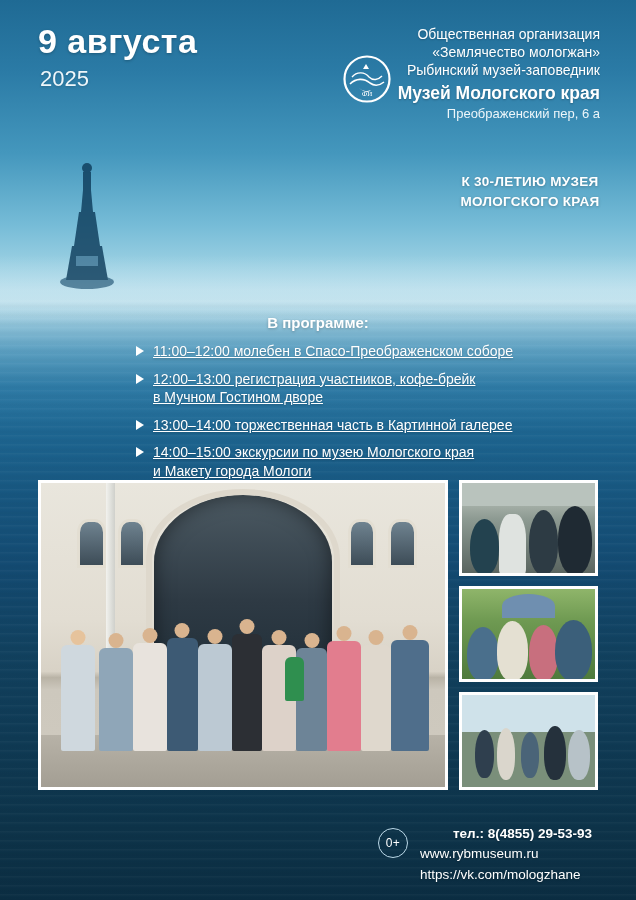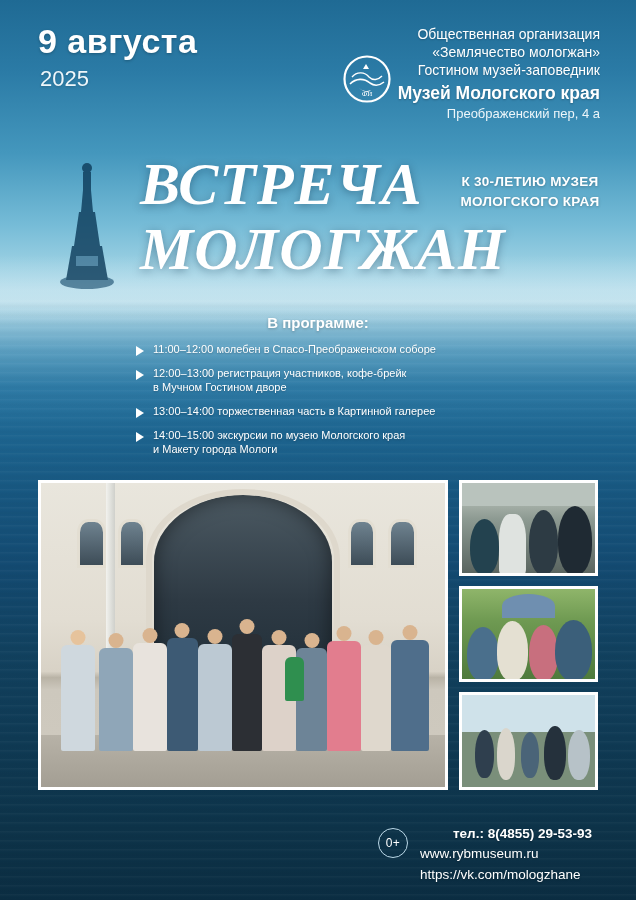--- a/index.html
+++ b/index.html
@@ -184,23 +184,24 @@
     width: 0; height: 0;
     border-left: 8px solid #ffffff;
     border-top: 5.5px solid transparent;
     border-bottom: 5.5px solid transparent;
     margin-top: 4px;
     margin-right: 9px;
     flex: 0 0 auto;
   }
   .program-text {
     color: #ffffff;
-    font-size: 11px;
+    font-size: 14px;
     line-height: 1.33;
     text-shadow: 0 1px 2px rgba(0,0,0,0.22);
+    text-decoration: underline;
   }
 
   
   .photo {
     position: absolute;
     border: 3px solid #ffffff;
     box-sizing: border-box;
     overflow: hidden;
     background: #9ab;
   }
@@ -290,29 +291,25 @@
     <path d="M7 29 C13 23, 21 23, 27 28 C31 31, 36 31, 41 27" fill="none" stroke="#ffffff" stroke-width="1.6"></path>
     <path d="M9 22 C14 16, 22 17, 26 22 C30 26, 35 25, 39 21" fill="none" stroke="#ffffff" stroke-width="1.4"></path>
     <path d="M16 33 q5 5 12 2 q-4 5 -12 -2 Z" fill="#ffffff"></path>
     <path d="M20 14 l3 -5 l3 5 z" fill="#ffffff"></path>
     <text x="24" y="41" font-size="7" fill="#ffffff" text-anchor="middle" font-family="Liberation Serif, serif">ФИ</text>
   </svg>
 
   <div class="museum-block">
     <div class="museum-line">Общественная организация</div>
     <div class="museum-line">«Землячество мологжан»</div>
-    <div class="museum-line">Гостином музей-заповедник</div>
+    <div class="museum-line">Рыбинский музей-заповедник</div>
     <div class="museum-name">Музей Мологского края</div>
-    <div class="museum-addr">Преображенский пер, 4 а</div>
-  </div>
-
-  <div class="title-wrap">
-    <div class="title-main">ВСТРЕЧА</div>
-    <div class="title-main title-line2">МОЛОГЖАН</div>
-  </div>
+    <div class="museum-addr">Преображенский пер, 6 а</div>
+  </div>
+
   <div class="title-sub">К 30-ЛЕТИЮ МУЗЕЯ МОЛОГСКОГО КРАЯ</div>
 
   <div class="program-title">В программе:</div>
   <div class="program-list">
     <div class="program-item">
       <div class="tri"></div>
       <div class="program-text">11:00–12:00 молебен в Спасо-Преображенском соборе</div>
     </div>
     <div class="program-item">
       <div class="tri"></div>

